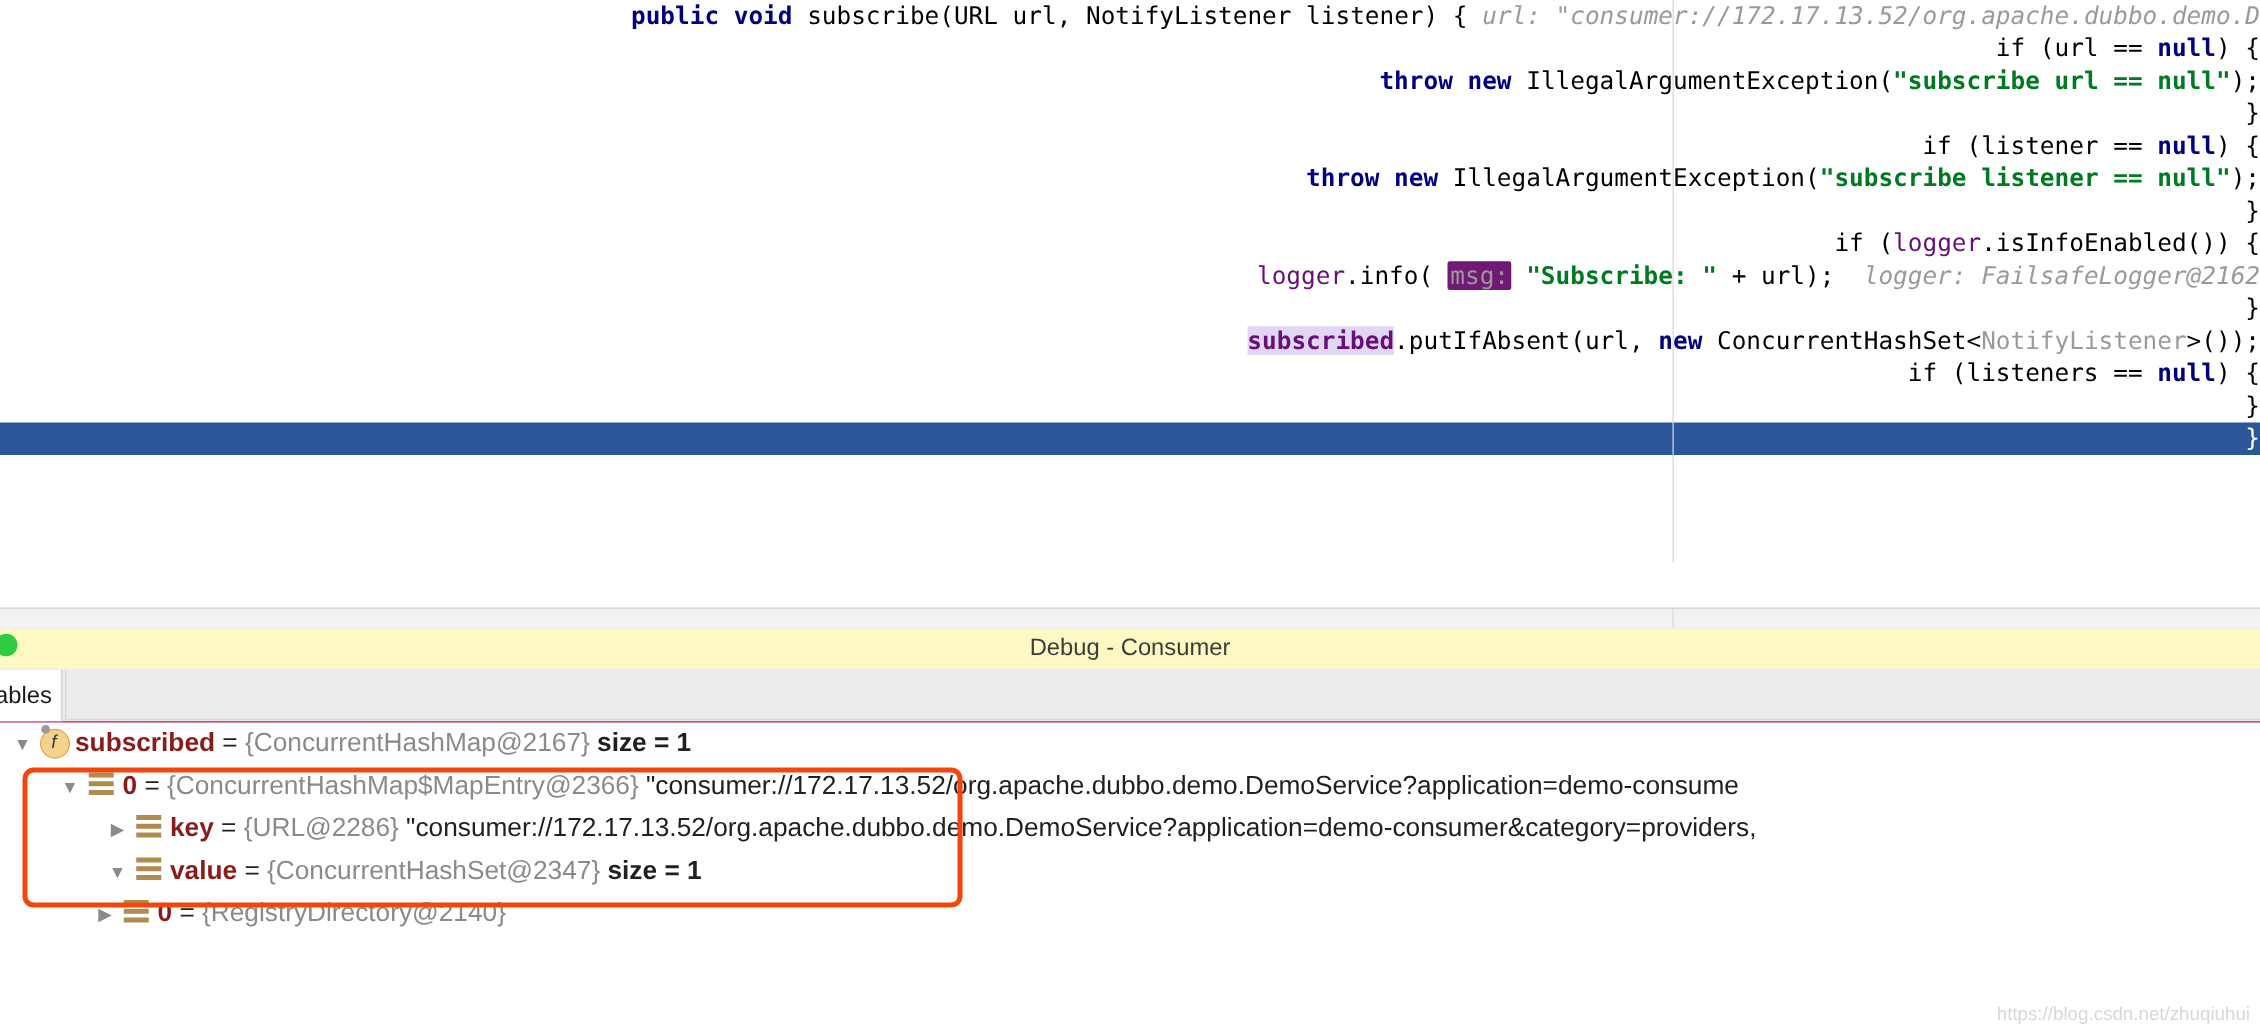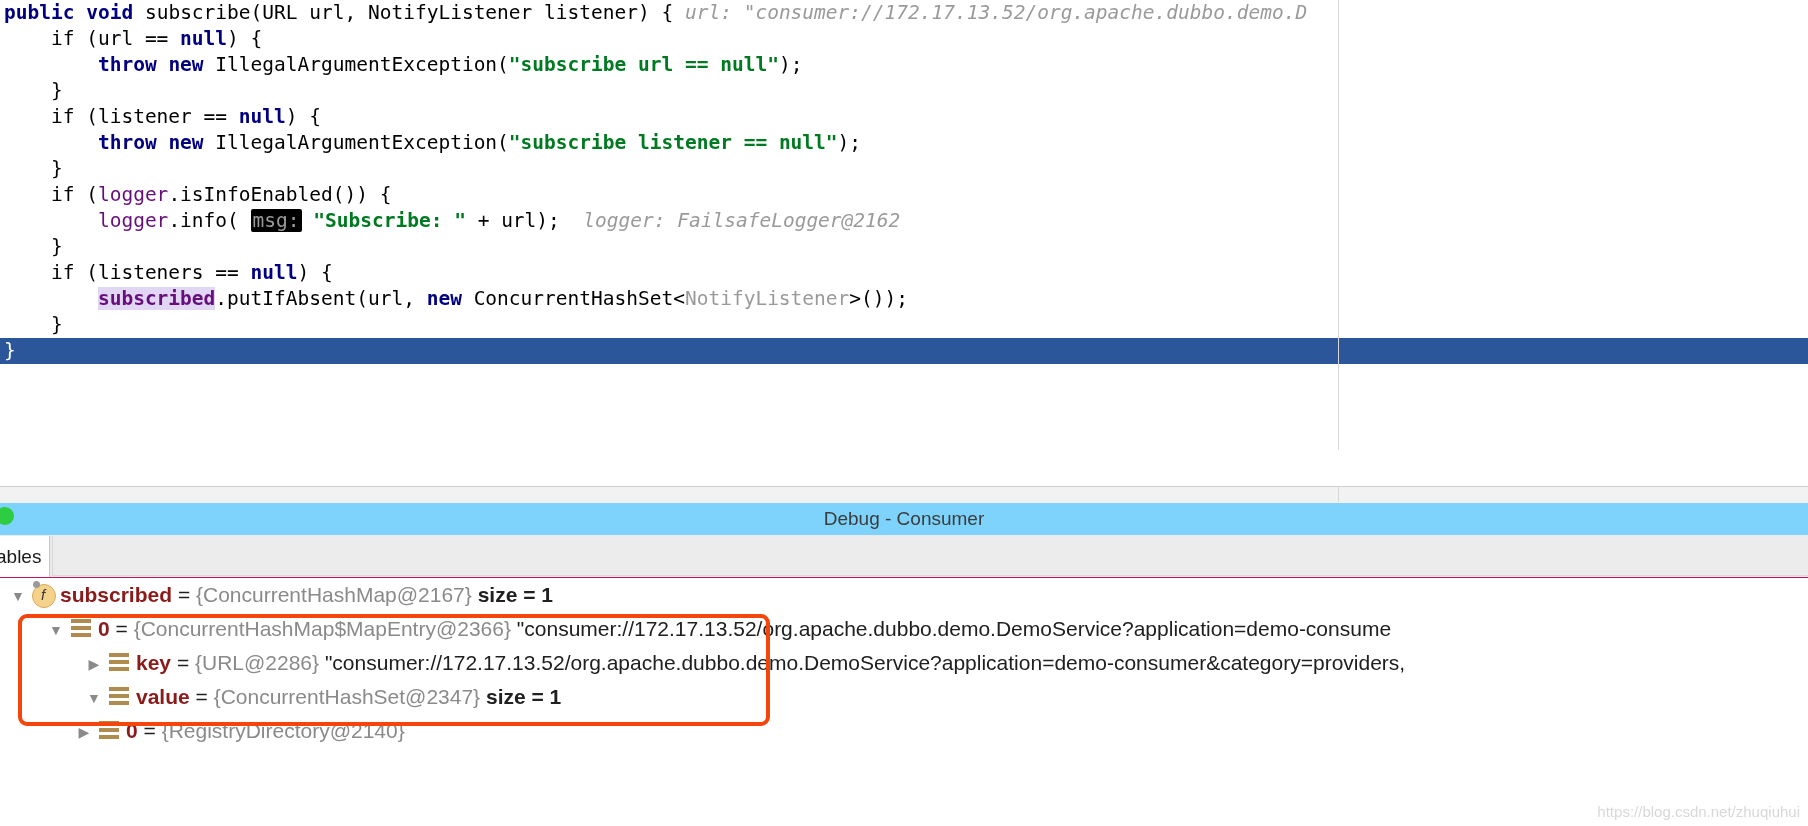--- a/index.html
+++ b/index.html
@@ -20,52 +20,53 @@
   }
   .code-line {
     position: relative;
     height: 26px;
     line-height: 26px;
     white-space: pre;
     font-family: "DejaVu Sans Mono", "Liberation Mono", monospace;
     font-size: 19.5px;
     color: #000000;
     padding-left: 4px;
+    text-align: right;
   }
   .code-line.exec { background: #fdf7e2; }
   .code-line.sel  { background: #2b579a; color:#ffffff; }
 
   .kw      { color: #000080; font-weight: bold; }
   .str     { color: #007a21; font-weight: bold; }
   .fld     { color: #660e7a; font-weight: normal; }
   .fld-hl  { color: #660e7a; font-weight: bold; background: #e2d6f5; }
   .fld-sel { color: #ffffff; background: #466a9e; }
   .dim     { color: #9a9a9a; }
   .hint    { color: #9a9a9a; font-style: italic; }
   .hint-val{ color: #c07828; font-style: italic; }
-  .param   { color: #9a9a9a; background: #000000; border-radius: 2px; padding: 0 2px;}
+  .param   { color: #9a9a9a; background: #701a75; border-radius: 2px; padding: 0 2px;}
 
   
   .editor-divider {
     position: absolute; top: 0; left: 1338px;
     width: 1px; height: 450px; background: #d7d7d7;
   }
   .editor-bottom-strip {
     position: absolute; left: 0; top: 486px; width: 1808px; height: 16px;
     background: #f2f2f2; border-top: 1px solid #cfcfcf; border-bottom: 1px solid #cfcfcf;
   }
   .editor-bottom-divider {
     position: absolute; left: 1338px; top: 486px; width: 1px; height: 16px; background: #d7d7d7;
   }
 
   
   .debug-header {
     position: absolute; left: 0; top: 503px;
     width: 1808px; height: 32px;
-    background: #7dd3fc;
+    background: #fef9c3;
   }
   .debug-title {
     position: absolute; left: 0; top: 0; width: 1808px;
     text-align: center; line-height: 32px;
     font-size: 19px; color: #3c3c3c;
   }
   .run-dot {
     position: absolute; left: -4px; top: 4px;
     width: 18px; height: 18px; border-radius: 50%;
     background: #2ecc40;
@@ -185,23 +186,23 @@
 
     <div class="code-line"><span>    }</span></div>
 
     <div class="code-line"><span>    if (</span><span class="fld">logger</span><span>.isInfoEnabled()) {</span></div>
 
     <div class="code-line"><span>        </span><span class="fld">logger</span><span>.info( </span><span class="param">msg:</span><span class="str"> "Subscribe: "</span><span> + url);</span><span class="hint">  logger:</span><span class="hint"> FailsafeLogger@2162</span></div>
 
     <div class="code-line"><span>    }</span></div>
 
 
+    <div class="code-line"><span>        </span><span class="fld-hl">subscribed</span><span>.putIfAbsent(url, </span><span class="kw">new</span><span> ConcurrentHashSet&lt;</span><span class="dim">NotifyListener</span><span>&gt;());</span></div>
+
     <div class="code-line"><span>    if (listeners == </span><span class="kw">null</span><span>) {</span></div>
-
-    <div class="code-line"><span>        </span><span class="fld-hl">subscribed</span><span>.putIfAbsent(url, </span><span class="kw">new</span><span> ConcurrentHashSet&lt;</span><span class="dim">NotifyListener</span><span>&gt;());</span></div>
 
 
     <div class="code-line"><span>    }</span></div>
 
 
     <div class="code-line sel"><span>}</span></div>
 
     <div class="editor-divider"></div>
   </div>
 

